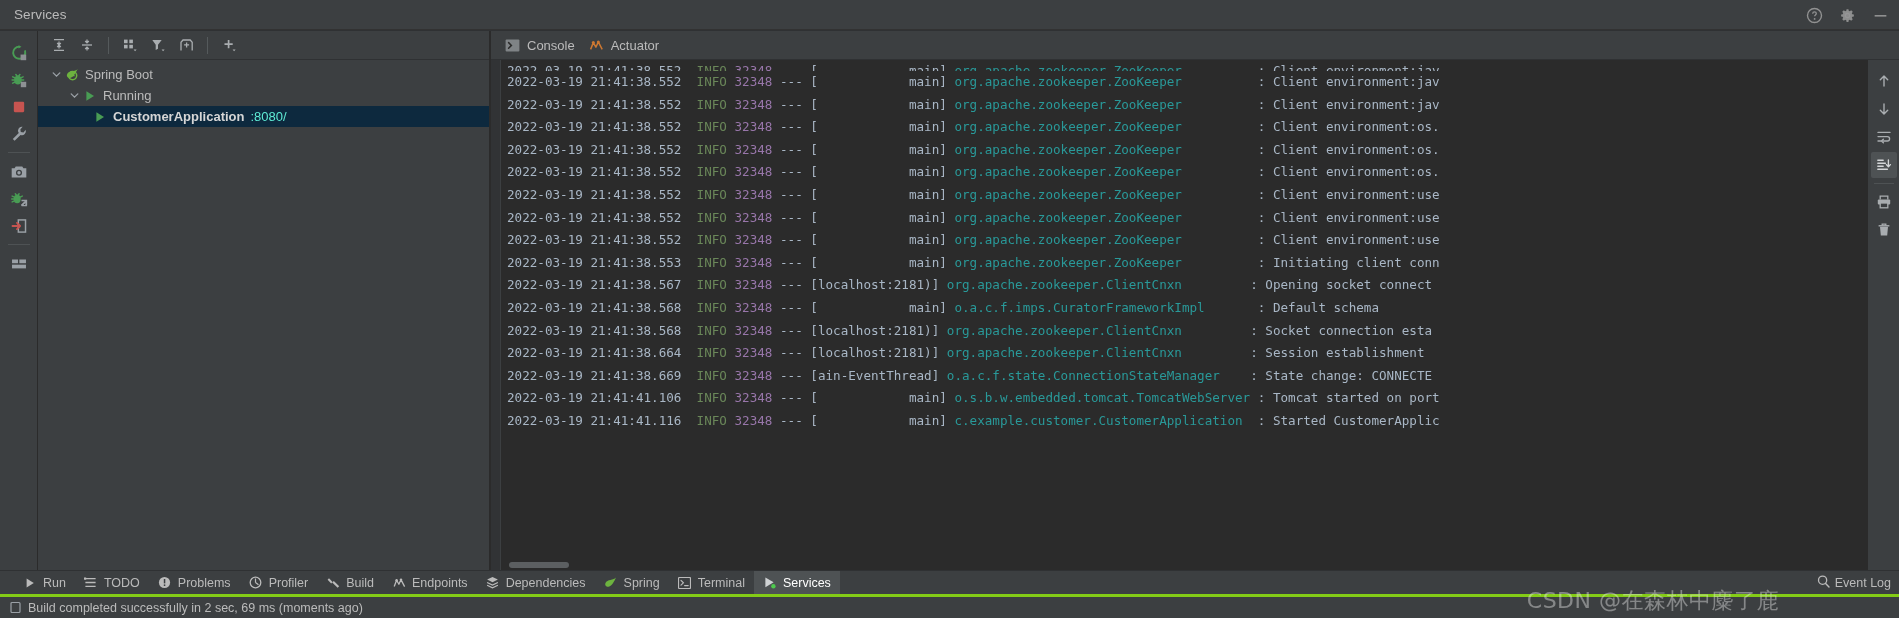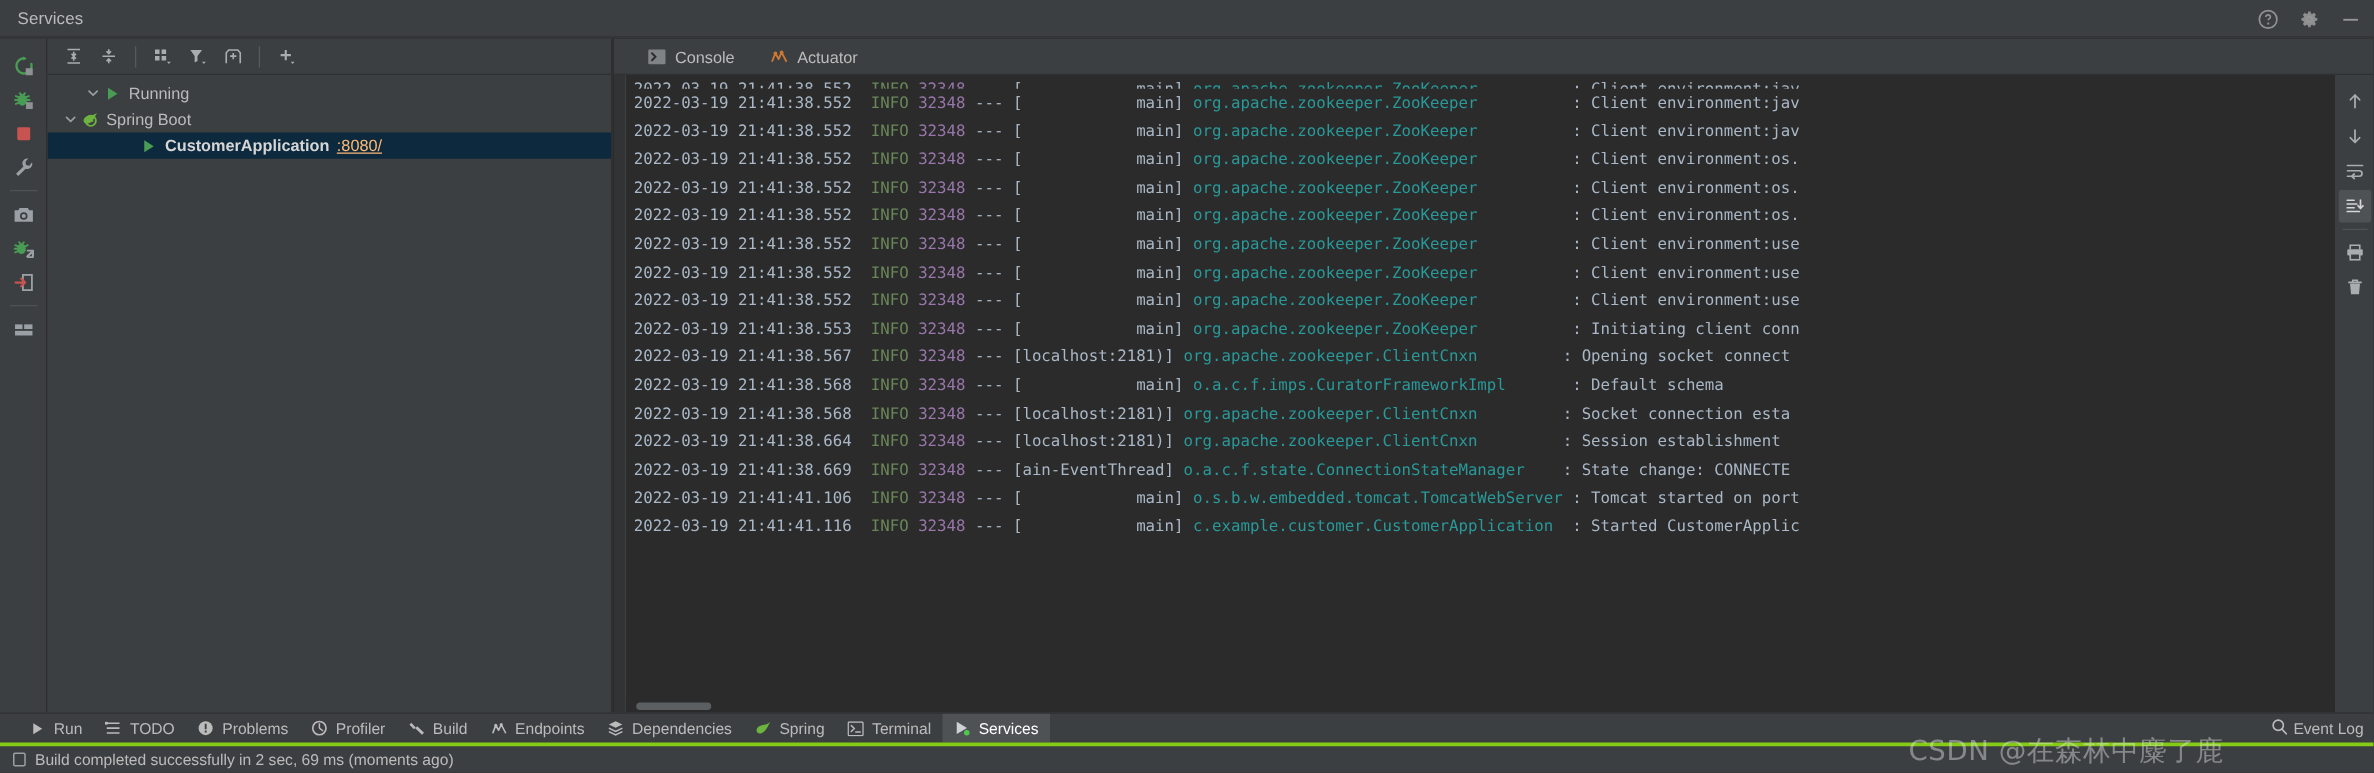--- a/index.html
+++ b/index.html
@@ -91,35 +91,35 @@
     font-size: 13px; color: #a9b7c6; white-space: nowrap;
   }
   .trow.sel { background: #0d293e; }
   .chev {
     width: 16px; height: 16px; margin-left: 2px;
     display:flex; align-items:center; justify-content:center;
   }
   .tlabel { color: #bbbbbb; }
   .tlabel.bold { font-weight: bold; color: #d6d6d6; }
   .tlink {
-    color: #fdba74; text-decoration: underline; margin-left: 6px;
+    color: #5eead4; margin-left: 6px;
   }
   .ticon { width:16px; height:16px; display:flex; align-items:center; justify-content:center; margin-right:5px;}
 
   
   .console-pane {
     flex: 1; display: flex; flex-direction: column; min-width: 0;
     background: #2b2b2b;
     border-left: 1px solid #2b2b2b;
   }
   .console-tabs {
     height: 29px; min-height: 29px;
     background: #3c3f41;
     display: flex; align-items: center;
-    padding-left: 27px; gap: 28px;
+    padding-left: 14px; gap: 14px;
     border-bottom: 1px solid #2f3133;
   }
   .ctab { display:flex; align-items:center; gap:7px; font-size:13px; color:#bbbbbb;}
   .ctab .cicon { width:15px; height:15px; display:flex; align-items:center;justify-content:center;}
 
   .console-wrap { flex:1; display:flex; min-height:0; position:relative; }
   .gutter {
     width: 10px; min-width:10px; background:#313335; border-right:1px solid #3c3f41;
   }
   .console {
@@ -345,52 +345,52 @@
         <div class="tt-sep"></div>
         <div class="tt-btn">
           <svg width="17" height="17" viewBox="0 0 17 17">
             <path d="M7.6 3v8.2M3.5 7.1h8.2" stroke="#a9adb0" stroke-width="1.7"></path>
             <path d="M11.6 12.4l1.5 1.8 1.5-1.8z" fill="#a9adb0"></path>
           </svg>
         </div>
       </div>
 
       <div class="tree">
-
-        <div class="trow" style="padding-left:26px;">
-          <span class="chev">
-            <svg width="11" height="11" viewBox="0 0 12 12">
-                <path d="M2.4 4.2L6 7.8l3.6-3.6" fill="none" stroke="#9aa0a6" stroke-width="1.4" stroke-linecap="round"></path>
-              </svg>
-          </span>
-          <span class="ticon">
-            <svg width="14" height="14" viewBox="0 0 14 14">
-                <path d="M3.4 2.2l7.6 4.8-7.6 4.8z" fill="#499c54"></path>
-              </svg>
-          </span>
-          <span class="tlabel">Running</span>
-        </div>
 
         <div class="trow" style="padding-left:8px;">
           <span class="chev">
             <svg width="11" height="11" viewBox="0 0 12 12">
                 <path d="M2.4 4.2L6 7.8l3.6-3.6" fill="none" stroke="#9aa0a6" stroke-width="1.4" stroke-linecap="round"></path>
               </svg>
           </span>
           <span class="ticon">
             <svg width="16" height="16" viewBox="0 0 16 16">
               <path d="M13.6 2.1C11.3 5 5 3.5 3.2 7c-1.1 2.1.6 4.2 2.9 3.9 3.6-.5 5.7-5.1 7.5-8.8z" fill="#6db33f"></path>
               <circle cx="8.6" cy="8.6" r="4.1" fill="none" stroke="#6db33f" stroke-width="1.5"></circle>
               <path d="M8.6 6.1v2.6h2" stroke="#6db33f" stroke-width="1.3" fill="none"></path>
             </svg>
           </span>
           <span class="tlabel">Spring Boot</span>
         </div>
 
-        <div class="trow sel" style="padding-left:55px;">
+        <div class="trow" style="padding-left:26px;">
+          <span class="chev">
+            <svg width="11" height="11" viewBox="0 0 12 12">
+                <path d="M2.4 4.2L6 7.8l3.6-3.6" fill="none" stroke="#9aa0a6" stroke-width="1.4" stroke-linecap="round"></path>
+              </svg>
+          </span>
+          <span class="ticon">
+            <svg width="14" height="14" viewBox="0 0 14 14">
+                <path d="M3.4 2.2l7.6 4.8-7.6 4.8z" fill="#499c54"></path>
+              </svg>
+          </span>
+          <span class="tlabel">Running</span>
+        </div>
+
+        <div class="trow sel" style="padding-left:36px;">
           <span class="ticon" style="margin-left:18px;">
             <svg width="14" height="14" viewBox="0 0 14 14">
                 <path d="M3.4 2.2l7.6 4.8-7.6 4.8z" fill="#499c54"></path>
               </svg>
           </span>
           <span class="tlabel bold">CustomerApplication</span>
           <span class="tlink">:8080/</span>
         </div>
 
       </div>

